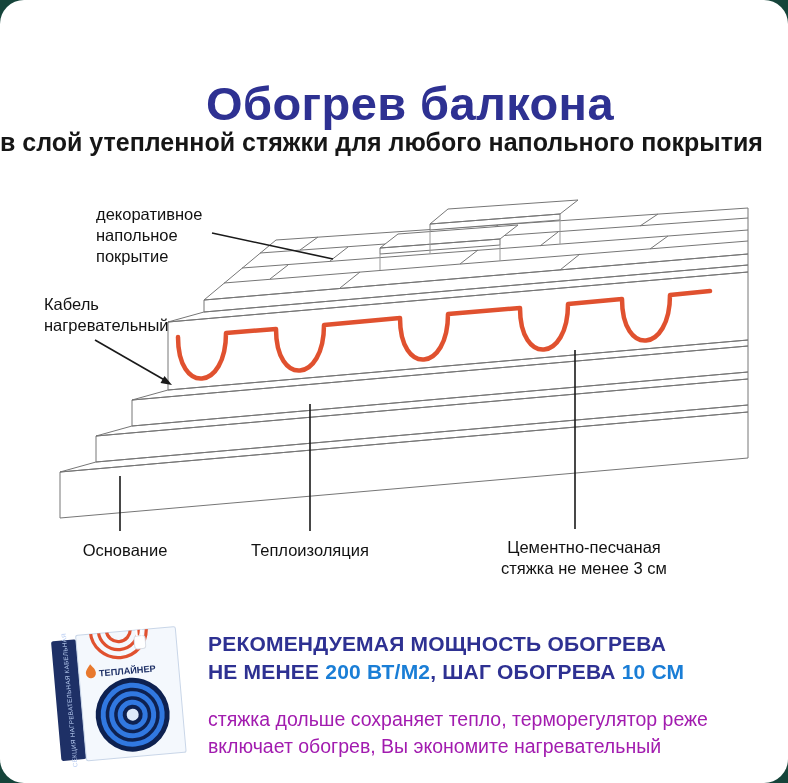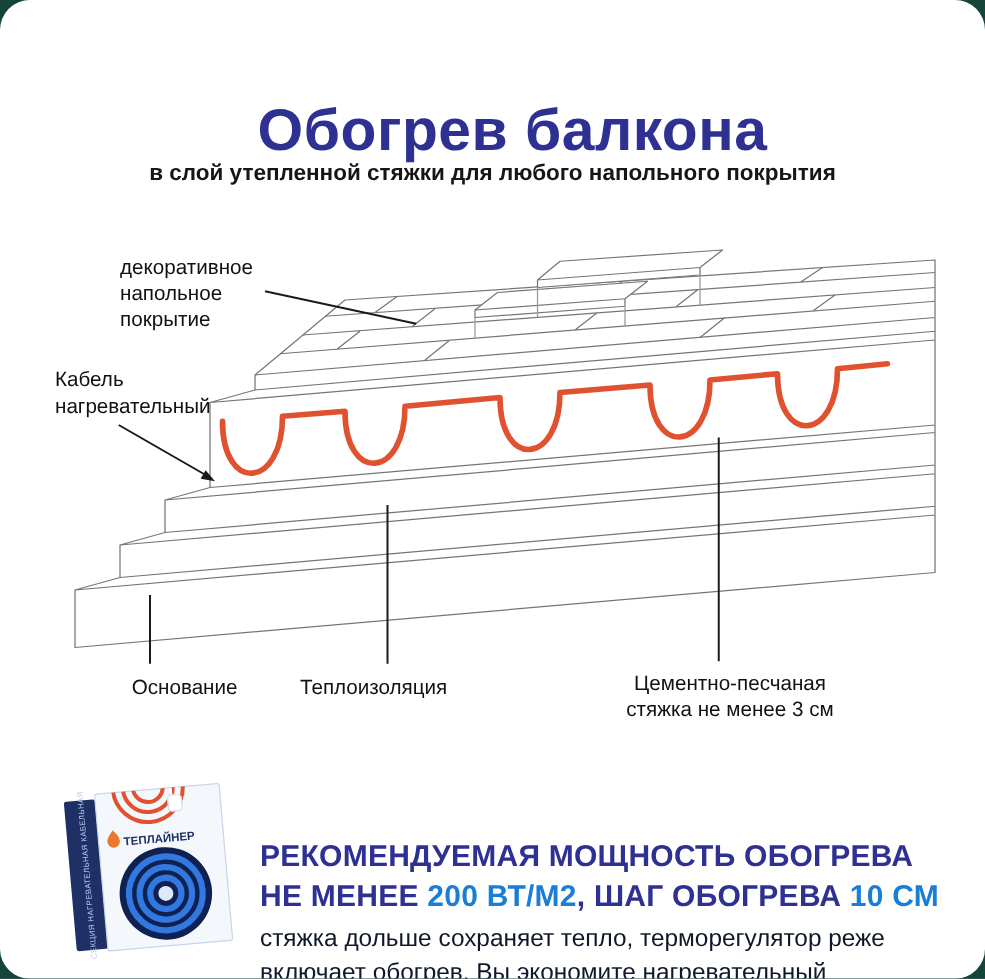--- a/index.html
+++ b/index.html
@@ -10,38 +10,38 @@
   }
   .page{position:relative;width:788px;height:783px;background:#15443a;overflow:hidden;}
   .card{position:absolute;inset:0;background:#ffffff;border-radius:24px;}
 
   .title{
     margin:16px;position:absolute;top:60px;left:0;width:100%;
     text-align:center;font-size:47px;font-weight:800;color:#2e3192;letter-spacing:.4px;
   }
   .subtitle{
     position:absolute;top:128px;left:0;width:100%;
-    text-align:center;font-size:18px;font-weight:600;color:#161616;
+    text-align:left;font-size:25px;font-weight:600;color:#161616;
   }
 
   .diagram-svg{position:absolute;left:0;top:0;width:788px;height:783px;}
 
   .lbl{position:absolute;font-size:16.5px;color:#121212;line-height:1.26;}
   .lbl-covering{left:96px;top:204px;width:118px;}
   .lbl-cable{left:24px;top:294px;width:136px;margin-left:20px;}
-  .lbl-base{left:60px;top:540px;width:130px;text-align:right;}
-  .lbl-insulation{left:240px;top:540px;width:140px;text-align:left;}
+  .lbl-base{left:60px;top:540px;width:130px;text-align:center;}
+  .lbl-insulation{left:240px;top:540px;width:140px;text-align:center;}
   .lbl-screed{left:482px;top:537px;width:204px;text-align:center;}
 
   .footer{position:absolute;left:44px;top:616px;right:24px;display:flex;gap:18px;align-items:flex-start;}
   .product-svg{width:146px;height:154px;flex:none;}
   .footer-text{padding-top:14px;}
-  .f-heading{font-size:24px;font-weight:700;color:#2e3192;line-height:1.34;letter-spacing:.2px;margin-top:40px;}
+  .f-heading{font-size:21px;font-weight:700;color:#2e3192;line-height:1.34;letter-spacing:.2px;}
   .f-heading .accent{color:#1a7ed6;}
-  .f-body{margin-top:4px;font-size:19.5px;color:#0f172a;line-height:1.38;}
+  .f-body{margin-top:20px;font-size:19.5px;color:#a21caf;line-height:1.38;}
 </style>
 </head>
 <body>
 
 <div class="page">
   <div class="card">
 
     <h1 class="title">Обогрев балкона</h1>
     <div class="subtitle">в слой утепленной стяжки для любого напольного покрытия</div>
 

